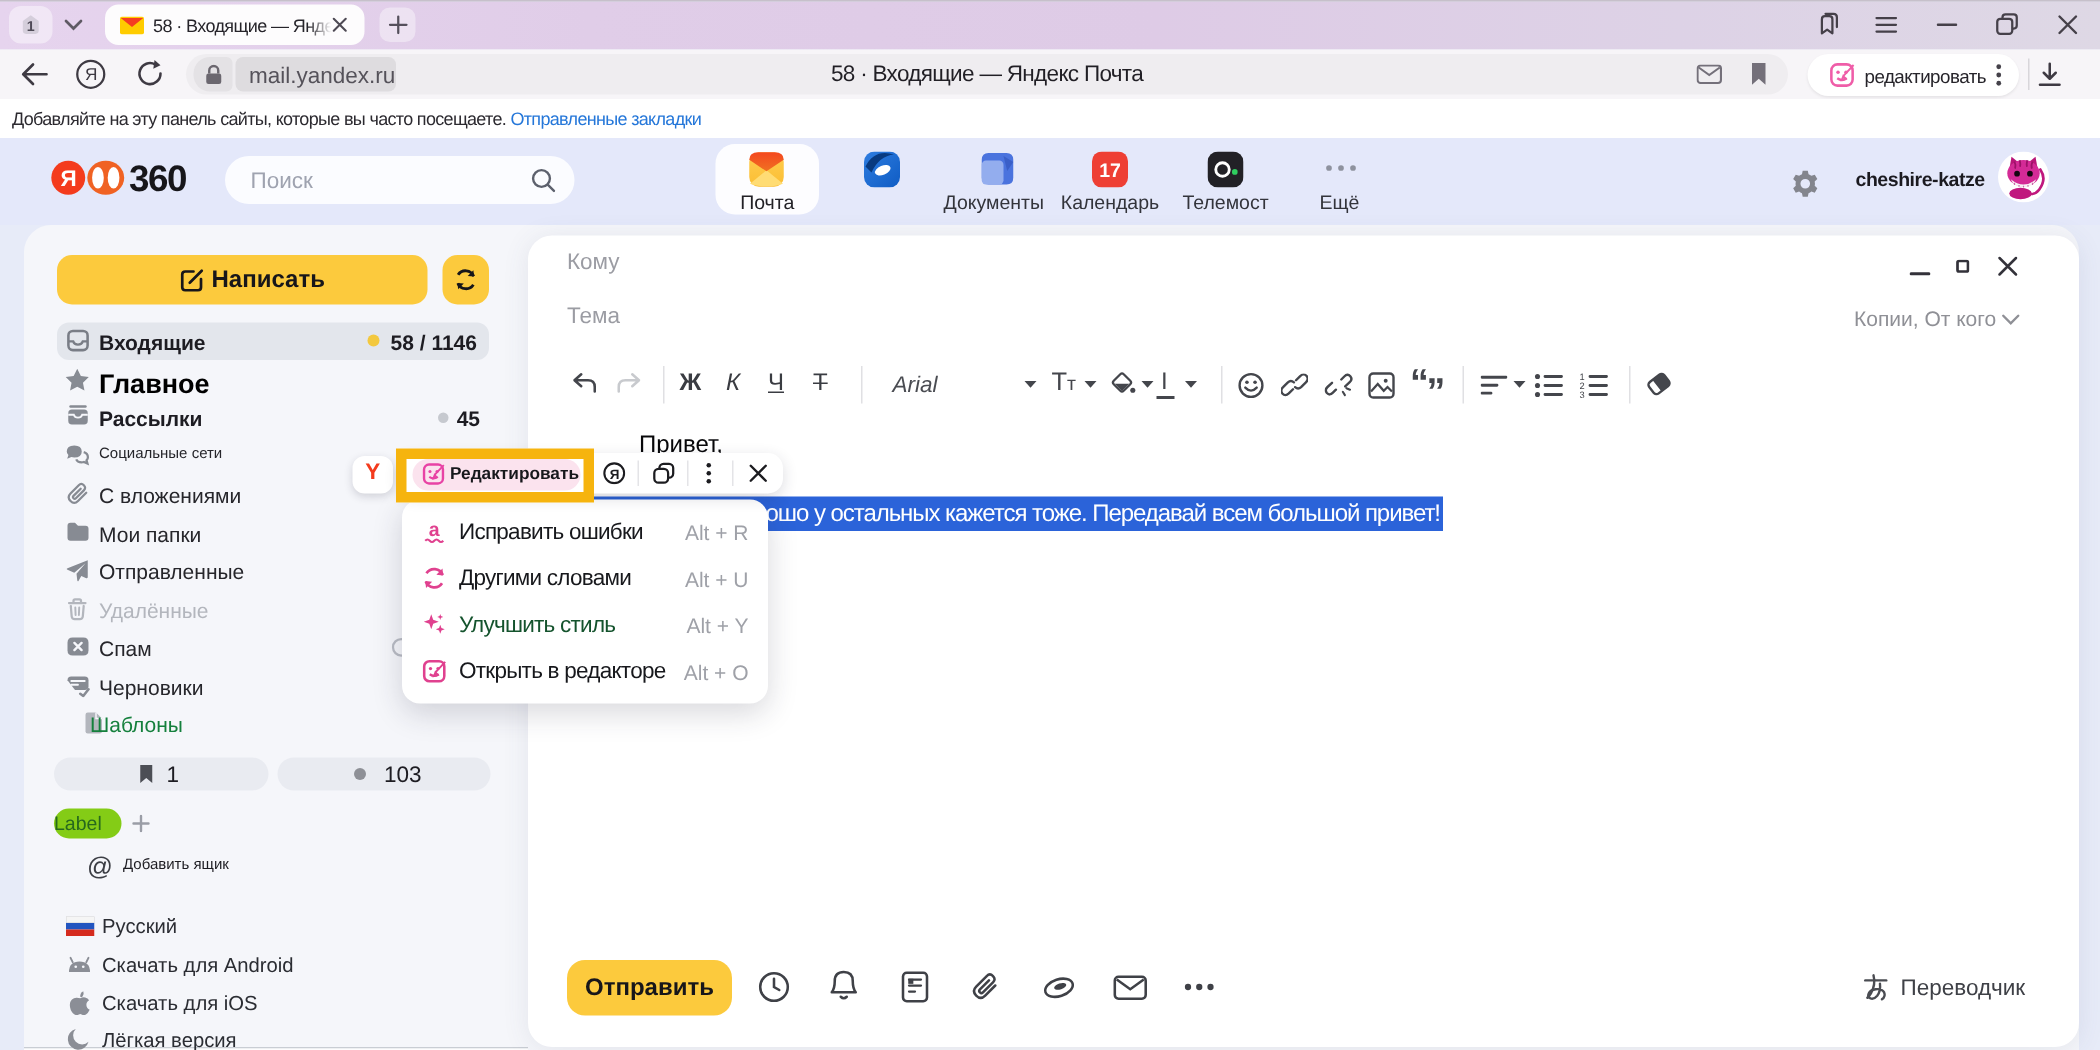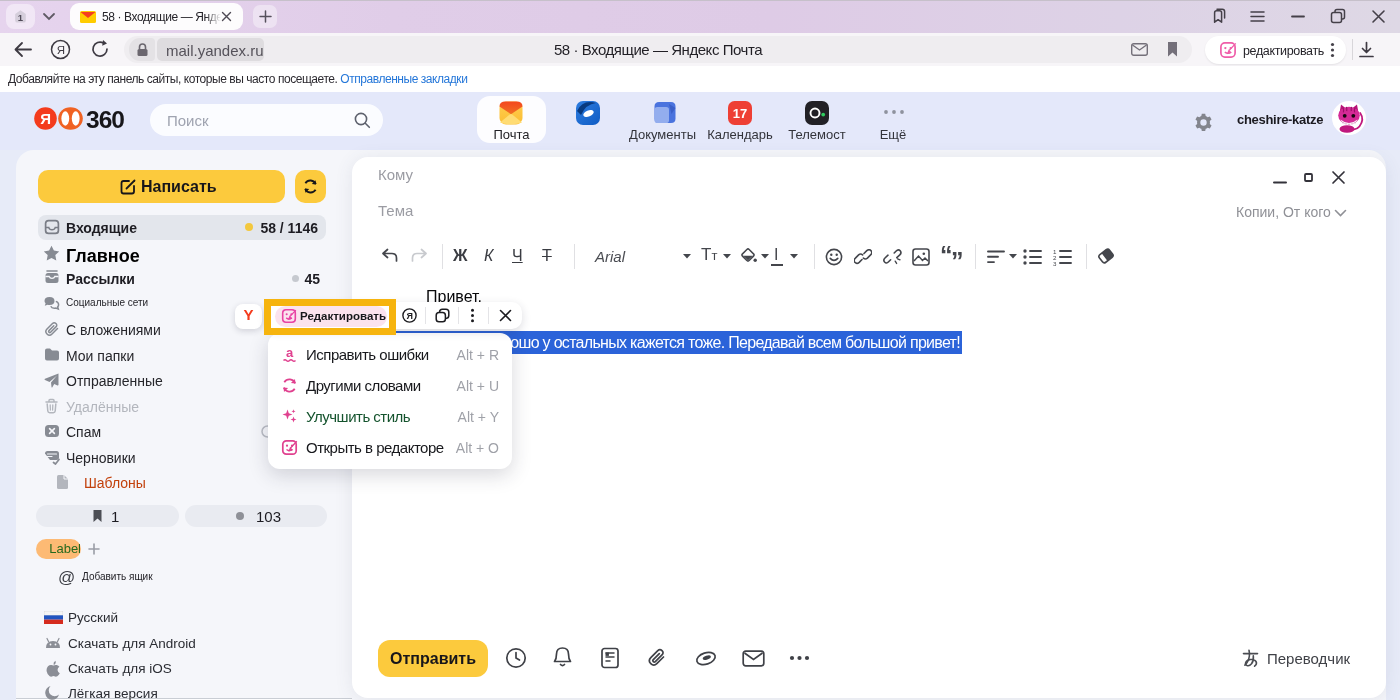--- a/index.html
+++ b/index.html
@@ -280,40 +280,40 @@
   <path d="M1 4.5 Q1 2 3.5 2 H12.5 Q15 2 15 4.5 V8.5 Q15 11 12.5 11 H6 Z" fill="#878b93"></path>
   <path d="M3.5 5 H12.5 M3.5 7.5 H8" stroke="#f6f7fb" stroke-width="1.2" stroke-linecap="round"></path>
   <path d="M9.5 13.5 L11.5 15 L15 10.5" fill="none" stroke="#878b93" stroke-width="1.7" stroke-linecap="round" stroke-linejoin="round"></path>
 </svg>
 <div class="abs" style="left:66px;top:450px;font-size:14px;color:#26262b;">Черновики</div>
 
 <svg class="abs" style="left:56px;top:474px;" width="13" height="16" viewBox="0 0 13 16">
   <path d="M1 2.5 Q1 1 2.5 1 H8 L12 5 V13.5 Q12 15 10.5 15 H2.5 Q1 15 1 13.5 Z" fill="#b3b6bd"></path>
   <path d="M8 1 L8 5 L12 5" fill="none" stroke="#f6f7fb" stroke-width="1"></path>
 </svg>
-<div class="abs" style="left:84px;top:475px;font-size:14px;color:#c2410c;">Шаблоны</div>
+<div class="abs" style="left:60px;top:475px;font-size:14px;color:#15803d;">Шаблоны</div>
 
 <div class="abs" style="left:245px;top:223px;width:8px;height:8px;border-radius:50%;background:#f3c83e;"></div>
 <div class="abs" style="left:240px;top:220px;width:78px;text-align:right;font-size:14px;font-weight:bold;color:#1d1c22;">58 / 1146</div>
 <div class="abs" style="left:292px;top:275px;width:7px;height:7px;border-radius:50%;background:#c6c9cf;"></div>
 <div class="abs" style="left:280px;top:271px;width:40px;text-align:right;font-size:14px;font-weight:bold;color:#1d1c22;">45</div>
 <svg class="abs" style="left:261px;top:425px;" width="13" height="13" viewBox="0 0 13 13">
   <circle cx="6.5" cy="6.5" r="5.5" fill="none" stroke="#b9bcc4" stroke-width="1.5"></circle>
 </svg>
 
 <div class="abs" style="left:36px;top:505px;width:143px;height:22px;background:#e9ebf1;border-radius:11px;"></div>
 <svg class="abs" style="left:92px;top:509px;" width="11" height="14" viewBox="0 0 11 14">
   <path d="M1.5 1 H9.5 V13 L5.5 9.6 L1.5 13 Z" fill="#4c4e55"></path>
 </svg>
 <div class="abs" style="left:111px;top:508px;font-size:15px;color:#1d1c22;">1</div>
 <div class="abs" style="left:185px;top:505px;width:142px;height:22px;background:#e9ebf1;border-radius:11px;"></div>
 <div class="abs" style="left:236px;top:512px;width:8px;height:8px;border-radius:50%;background:#8e9097;"></div>
 <div class="abs" style="left:256px;top:508px;font-size:15px;color:#1d1c22;">103</div>
 
-<div class="abs" style="left:36px;top:539px;width:45px;height:20px;background:#fdba74;border-radius:10px;text-align:right;">
+<div class="abs" style="left:36px;top:539px;width:45px;height:20px;background:#84cc16;border-radius:10px;text-align:left;">
   <span style="font-size:13px;color:#27691d;line-height:20px;">Label</span>
 </div>
 <svg class="abs" style="left:88px;top:543px;" width="12" height="12" viewBox="0 0 12 12">
   <path d="M6 1 V11 M1 6 H11" stroke="#9a9da6" stroke-width="1.6" stroke-linecap="round"></path>
 </svg>
 
 <div class="abs" style="left:58px;top:568px;font-size:17px;color:#3c3e45;">@</div>
 <div class="abs" style="left:82px;top:571px;font-size:10px;color:#1d1c22;">Добавить ящик</div>
 
 <svg class="abs" style="left:44px;top:611px;" width="19" height="13" viewBox="0 0 19 13">

